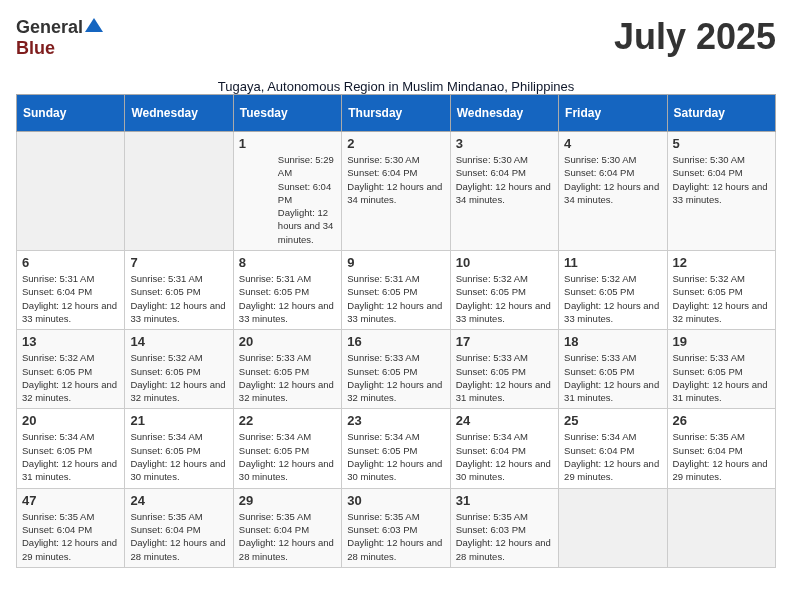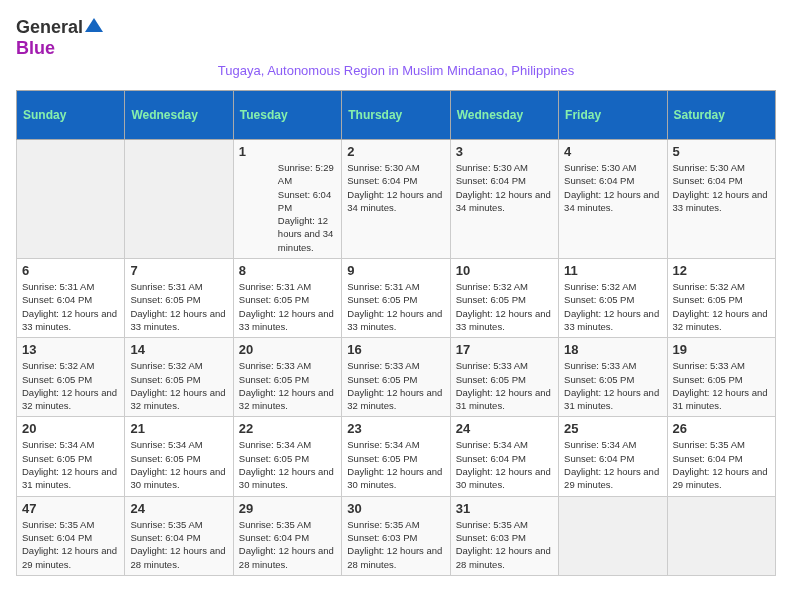--- a/index.html
+++ b/index.html
@@ -7,63 +7,63 @@
       font-family: Arial, sans-serif;
       background: #fff;
       width: 792px;
       min-height: 612px;
       padding: 16px;
     }
     .header {
       display: flex;
       align-items: flex-start;
       justify-content: space-between;
-      margin-bottom: 4px;
+      margin-bottom: 20px;
     }
     .logo {
       display: flex;
       flex-direction: column;
       align-items: flex-start;
     }
     .logo-general {
       font-size: 18px;
       font-weight: bold;
       color: #333;
     }
     .logo-blue {
       font-size: 18px;
       font-weight: bold;
-      color: #a21caf;
+      color: #7f1d1d;
     }
     .logo-line {
       display: flex;
       align-items: center;
     }
     .month-title {
       font-size: 36px;
       font-weight: bold;
       color: #333;
       text-align: right;
     }
     .subtitle {
       text-align: center;
       font-size: 13px;
-      color: #8b5cf6;
-      margin-bottom: 12px;
+      color: #0f172a;
+      margin-bottom: 0;
     }
     table {
       width: 100%;
       border-collapse: collapse;
       font-size: 10px;
     }
     thead tr th {
       background-color: #1565c0;
-      color: #86efac;
+      color: #ffffff;
       text-align: left;
-      padding: 17px 6px;
+      padding: 11px 6px;
       font-size: 12px;
       font-weight: bold;
       border: 1px solid #aaa;
     }
     tbody tr td {
       border: 1px solid #ccc;
       vertical-align: top;
       padding: 4px 5px;
       width: 14.28%;
       min-height: 70px;
@@ -98,20 +98,21 @@
       <span style="display:inline-block;margin-left:2px;">
         <svg width="18" height="18" viewBox="0 0 18 18">
           <polygon points="9,2 18,16 0,16" fill="#1565c0"></polygon>
         </svg>
       </span>
     </div>
     <div>
       <span class="logo-blue">Blue</span>
     </div>
   </div>
+  <div class="month-title">July 2025</div>
 </div>
 
 <div class="subtitle">Tugaya, Autonomous Region in Muslim Mindanao, Philippines</div>
 
 <table>
   <thead>
     <tr id="header-row">
         <th>Sunday</th>
         <th>Wednesday</th>
         <th>Tuesday</th>

